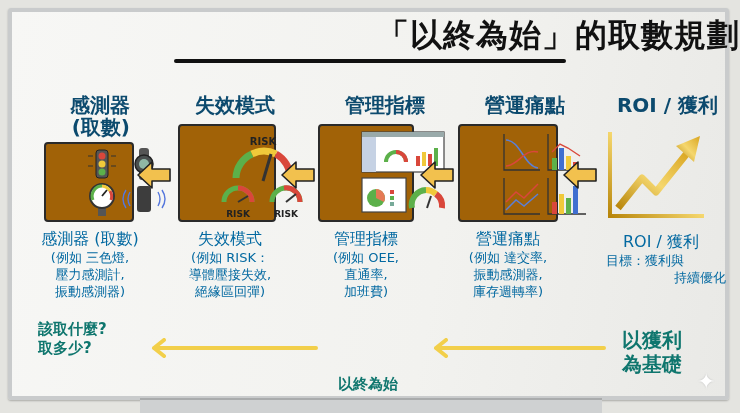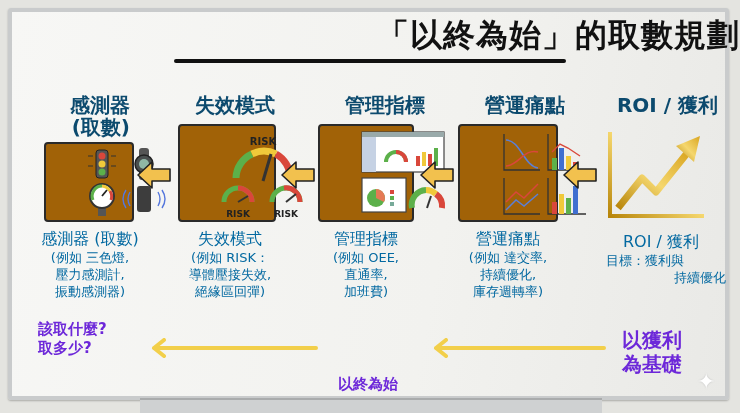--- a/index.html
+++ b/index.html
@@ -7,21 +7,21 @@
   .board { position:absolute; left:8px; top:8px; width:721px; height:392px; background:linear-gradient(100deg,#f7f7f5 0%,#f2f2ef 60%,#e9e9e6 100%); border:4px solid #c9cbcc; border-radius:3px; box-shadow:0 1px 2px rgba(0,0,0,0.25); box-sizing:border-box; }
   .tray { position:absolute; left:140px; top:398px; width:462px; height:15px; background:#cfd1d2; border-top:2px solid #a9abac; }
   .title { position:absolute; left:0; width:740px; top:14px; text-align:right; font-size:32px; font-weight:bold; color:#111; letter-spacing:1px; }
   .title-underline { position:absolute; left:174px; top:59px; width:392px; height:4px; background:#111; border-radius:2px; }
   .col-head { position:absolute; text-align:right; font-weight:bold; color:#0c4a6e; font-size:20px; line-height:22px; }
   .box { position:absolute; border:2px solid #2a2a2a; border-radius:4px; background:#a16207; box-sizing:border-box;padding-left:36px; }
   .caption { position:absolute; text-align:center; color:#0369a1; font-weight:normal; }
   .caption .main { font-size:16px; line-height:20px; }
   .caption .sub { font-size:13px; line-height:17px; }
   .arrow { position:absolute; }
-  .blue { color:#6d28d9; font-weight:bold; }
+  .blue { color:#0f766e; font-weight:bold; }
   .q { position:absolute; left:38px; top:320px; font-size:15px; line-height:19px; }
   .mid { position:absolute; left:240px; top:339px; font-size:15px;margin-top:36px; }
   .base { position:absolute; left:622px; top:328px; font-size:20px; line-height:24px; text-align:center; }
   .sparkle { position:absolute; left:697px; top:369px; font-size:22px; color:#fff; text-shadow:0 0 2px #bbb; }
   svg { display:block; }
 </style>
 </head>
 <body>
 
 <div class="board"></div>
@@ -175,21 +175,21 @@
       <rect x="56" y="76" width="5" height="12" fill="#d9473b"></rect>
       <rect x="63" y="68" width="5" height="20" fill="#f0c93a"></rect>
       <rect x="70" y="72" width="5" height="16" fill="#5cb04a"></rect>
       <rect x="77" y="60" width="5" height="28" fill="#3f6fd0"></rect>
     </g>
   </svg>
 </div>
 <div class="caption" style="left:438px; top:229px; width:140px;">
   <div class="main">營運痛點</div>
   <div class="sub">(例如 達交率,</div>
-  <div class="sub">持續優化,</div>
+  <div class="sub">振動感測器,</div>
   <div class="sub">庫存週轉率)</div>
 </div>
 
 <svg class="arrow" style="left:562px; top:160px;" width="36" height="30">
   <path d="M2 15 L16 2 L16 9 L34 9 L34 21 L16 21 L16 28 Z" fill="#f2c14e" stroke="#222" stroke-width="1.6" stroke-linejoin="round"></path>
 </svg>
 
 <div class="col-head" style="left:598px; top:94px; width:120px;">ROI / 獲利</div>
 <svg style="position:absolute; left:604px; top:128px;" width="104" height="94" viewBox="0 0 104 94">
   <defs>

